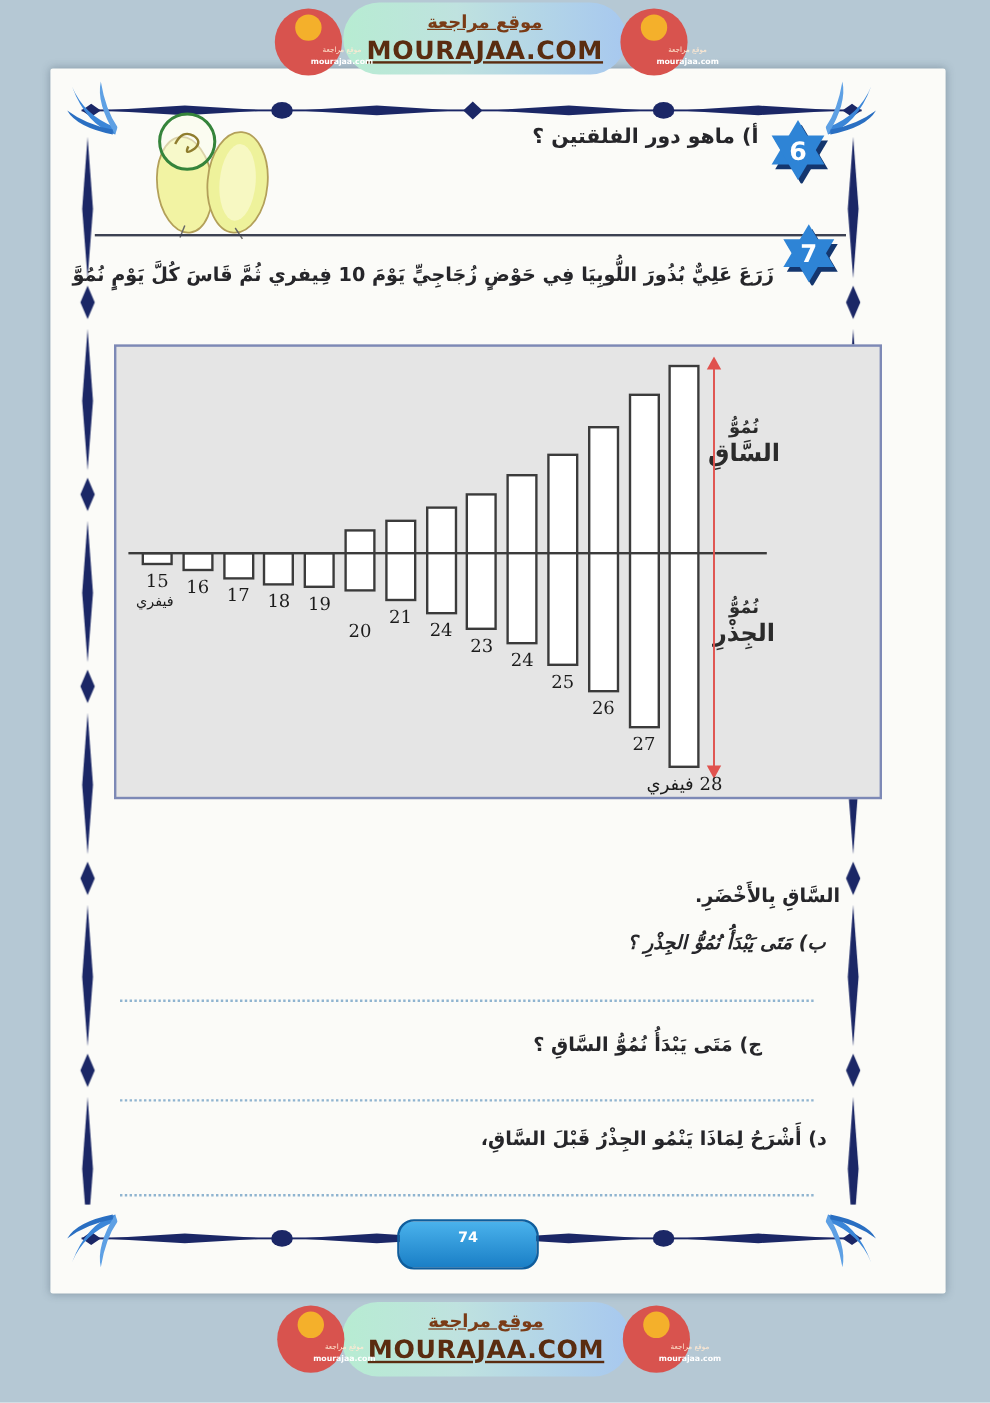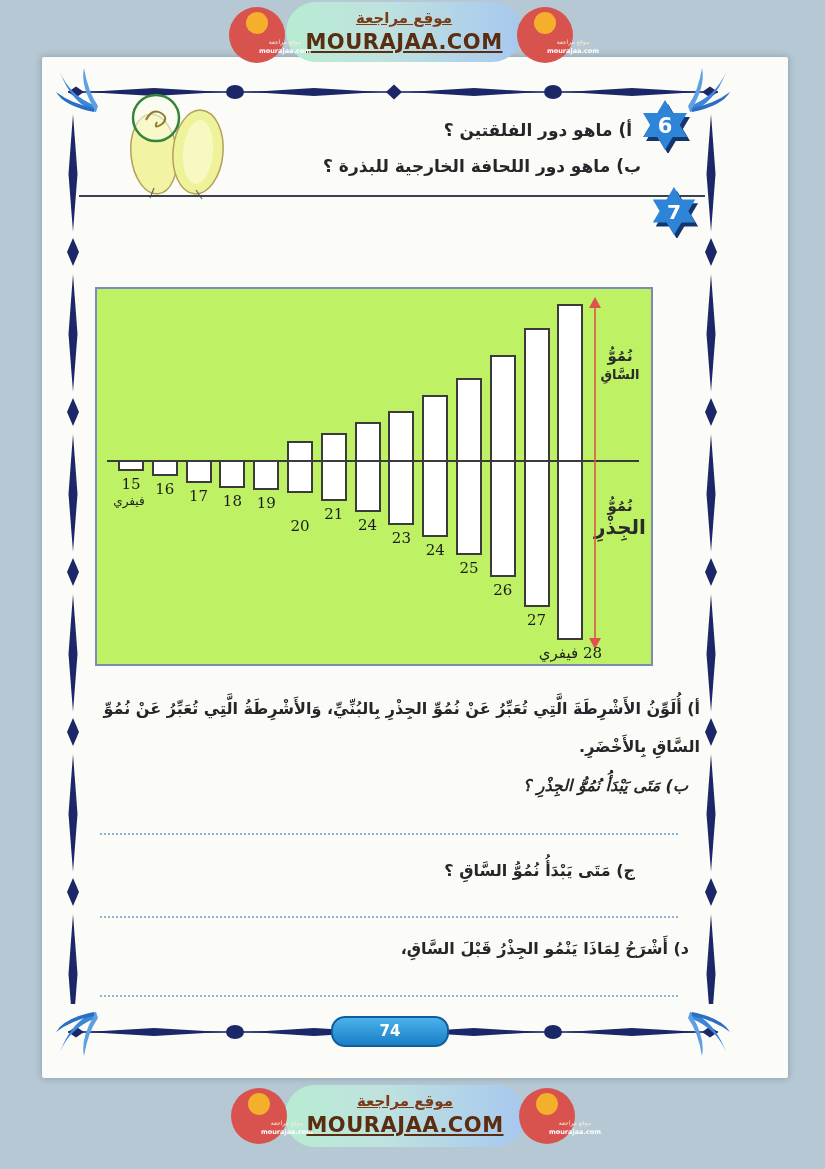--- a/index.html
+++ b/index.html
@@ -13,37 +13,37 @@
   .pill .ar{display:block;margin-top:7px;font-size:15px;font-weight:bold;color:#7a3b16;text-decoration:underline;}
   .pill .en{display:block;margin-top:3px;font-size:21px;font-weight:bold;color:#5a2c10;text-decoration:underline;letter-spacing:.5px;font-family:"DejaVu Sans",sans-serif;}
   .logo{position:absolute;width:56px;height:56px;border-radius:50%;background:#d8534e;text-align:center;}
   .logo .dot{position:absolute;top:5px;left:50%;transform:translateX(-50%);width:22px;height:22px;border-radius:50%;background:#f4b02b;}
   .logo .t1{position:absolute;top:31px;width:100%;font-size:6px;color:#ffe9d2;}
   .logo .t2{position:absolute;top:40px;width:100%;font-size:6.5px;font-weight:bold;color:#fff;}
 
   
   .nav-fill{fill:#1b2766;}
   .qline{position:absolute;direction:rtl;white-space:nowrap;font-weight:600;color:#26262a;font-size:16px;}
-  .q6line{font-size:17px;margin-top:16px;}
+  .q6line{font-size:17px;}
   .sep{position:absolute;left:79px;width:626px;height:2px;background:#3c4152;}
   .dotline{position:absolute;left:100px;width:578px;height:0;border-top:2px dotted #8fb4d0;}
 
   
   .badge{position:absolute;width:56px;height:56px;}
   .badge text{font:bold 21px "DejaVu Sans",sans-serif;fill:#ffffff;}
 
   
-  .chartbox{position:absolute;left:95px;top:287px;width:558px;height:379px;background:#bef264;border:2px solid #7d89b6;box-sizing:border-box;}
+  .chartbox{position:absolute;left:95px;top:287px;width:640px;height:379px;background:#e5e5e5;border:2px solid #7d89b6;box-sizing:border-box;}
   .baseline{position:absolute;left:10px;top:171px;width:532px;height:2px;z-index:3;}
   .bar{position:absolute;box-sizing:border-box;border:2px solid #3b3b3b;background:#ffffff;z-index:2;}
   .day-label{position:absolute;transform:translateX(-50%);font-family:"DejaVu Serif",serif;font-size:15px;color:#1c1c1c;white-space:nowrap;direction:rtl;z-index:4;}
   .day-sub{position:absolute;transform:translateX(-50%);font-size:12px;color:#1c1c1c;direction:rtl;z-index:4;}
   .side-label{position:absolute;width:70px;text-align:center;direction:rtl;font-size:15px;font-weight:600;color:#2b2b2b;z-index:4;}
 
-  .pagenum{position:absolute;left:331px;top:1016px;width:118px;height:31px;border-radius:14px;background:linear-gradient(180deg,#4ab2ec,#1a7fc6);border:2px solid #0f5d9c;box-sizing:border-box;color:#fff;font-weight:bold;font-size:15px;text-align:center;line-height:27px;z-index:5;}
+  .pagenum{position:absolute;left:331px;top:1016px;width:118px;height:42px;border-radius:14px;background:linear-gradient(180deg,#4ab2ec,#1a7fc6);border:2px solid #0f5d9c;box-sizing:border-box;color:#fff;font-weight:bold;font-size:12px;text-align:center;line-height:27px;z-index:5;}
 </style>
 </head>
 <body>
 
 <div class="canvas">
 
   <div class="paper"></div>
 
   <svg class="abs" style="left:62px;top:80px;" width="662" height="24" viewBox="0 0 662 24">
     <g class="nav-fill">
@@ -137,42 +137,42 @@
       <polygon points="28,3 50,40 6,40"></polygon>
         <polygon points="28,53 6,16 50,16"></polygon>
     </g>
     <g fill="#2e84d6">
       <polygon points="28,3 50,40 6,40"></polygon>
         <polygon points="28,53 6,16 50,16"></polygon>
     </g>
     <text x="28" y="36" text-anchor="middle">6</text>
   </svg>
   <div class="qline q6line" style="top:104px;right:193px;">أ) ماهو دور الفلقتين ؟</div>
-  <div class="qline q6line" style="top:140px;right:184px;">ب) ماهو دور اللحافة الخارجية للبذرة ؟</div>
 
   <div class="sep" style="top:195px;"></div>
 
   <svg class="badge" style="left:647px;top:184px;width:54px;height:54px;" viewBox="0 0 56 56">
     <g fill="#14366e" transform="translate(3,4)">
       <polygon points="28,3 50,40 6,40"></polygon>
         <polygon points="28,53 6,16 50,16"></polygon>
     </g>
     <g fill="#2e84d6">
       <polygon points="28,3 50,40 6,40"></polygon>
         <polygon points="28,53 6,16 50,16"></polygon>
     </g>
     <text x="28" y="36" text-anchor="middle">7</text>
   </svg>
+  <div class="qline" style="top:219px;right:180px;">زَرَعَ عَلِيٌّ بُذُورَ اللُّوبِيَا فِي حَوْضٍ زُجَاجِيٍّ يَوْمَ 10 فِيفري ثُمَّ قَاسَ كُلَّ يَوْمٍ نُمُوَّ</div>
 
   <div class="chartbox">
     <div class="baseline" style="background: rgb(59, 59, 59);"></div>
 
     <div class="side-label" style="left:488px;top:58px;">
       <span>نُمُوُّ</span><br>
-      <span style="font-size:13px;">السَّاقِ</span>
+      <span style="font-size:20px;">السَّاقِ</span>
     </div>
     <div class="side-label" style="left:488px;top:208px;">
       <span>نُمُوُّ</span><br>
       <span style="font-size:20px;">الجِذْرِ</span>
     </div>
 
     <svg class="abs" style="left:490px;top:8px;z-index:4;" width="16" height="352" viewBox="0 0 16 352">
       <line class="arrow-line" x1="8" y1="10" x2="8" y2="342" stroke-width="1.6" stroke="#e0524e"></line>
       <polygon class="arrow-head" points="8,0 14,11 2,11" fill="#e0524e"></polygon>
       <polygon class="arrow-head" points="8,352 14,341 2,341" fill="#e0524e"></polygon>
@@ -201,21 +201,20 @@
       <div class="bar" style="left: 359px; top: 89px; width: 26px; height: 177px; border-color: rgb(59, 59, 59);"></div>
       <div class="day-label" style="left: 372px; top: 270px;">25</div>
       <div class="bar" style="left: 392.8px; top: 66px; width: 26px; height: 222px; border-color: rgb(59, 59, 59);"></div>
       <div class="day-label" style="left: 405.8px; top: 292px;">26</div>
       <div class="bar" style="left: 426.6px; top: 39px; width: 26px; height: 279px; border-color: rgb(59, 59, 59);"></div>
       <div class="day-label" style="left: 439.6px; top: 322px;">27</div>
       <div class="bar" style="left: 460.4px; top: 15px; width: 26px; height: 336px; border-color: rgb(59, 59, 59);"></div>
       <div class="day-label" style="left: 473.4px; top: 355px;">28 فيفري</div>
     </div>
 
-  <div class="qline" style="top:699px;right:125px;">أ) أُلَوِّنُ الأَشْرِطَةَ الَّتِي تُعَبِّرُ عَنْ نُمُوِّ الجِذْرِ بِالبُنِّيِّ، وَالأَشْرِطَةُ الَّتِي تُعَبِّرُ عَنْ نُمُوِّ</div>
   <div class="qline" style="top:737px;right:125px;">السَّاقِ بِالأَخْضَرِ.</div>
   <div class="qline" style="top:776px;right:137px;font-style:italic;">ب) مَتَى يَبْدَأُ نُمُوُّ الجِذْرِ ؟</div>
   <div class="dotline" style="top:833px;"></div>
   <div class="qline" style="top:861px;right:190px;">ج) مَتَى يَبْدَأُ نُمُوُّ السَّاقِ ؟</div>
   <div class="dotline" style="top:916px;"></div>
   <div class="qline" style="top:939px;right:136px;">د) أَشْرَحُ لِمَاذَا يَنْمُو الجِذْرُ قَبْلَ السَّاقِ،</div>
   <div class="dotline" style="top:995px;"></div>
 
   <div class="pagenum">74</div>
 

